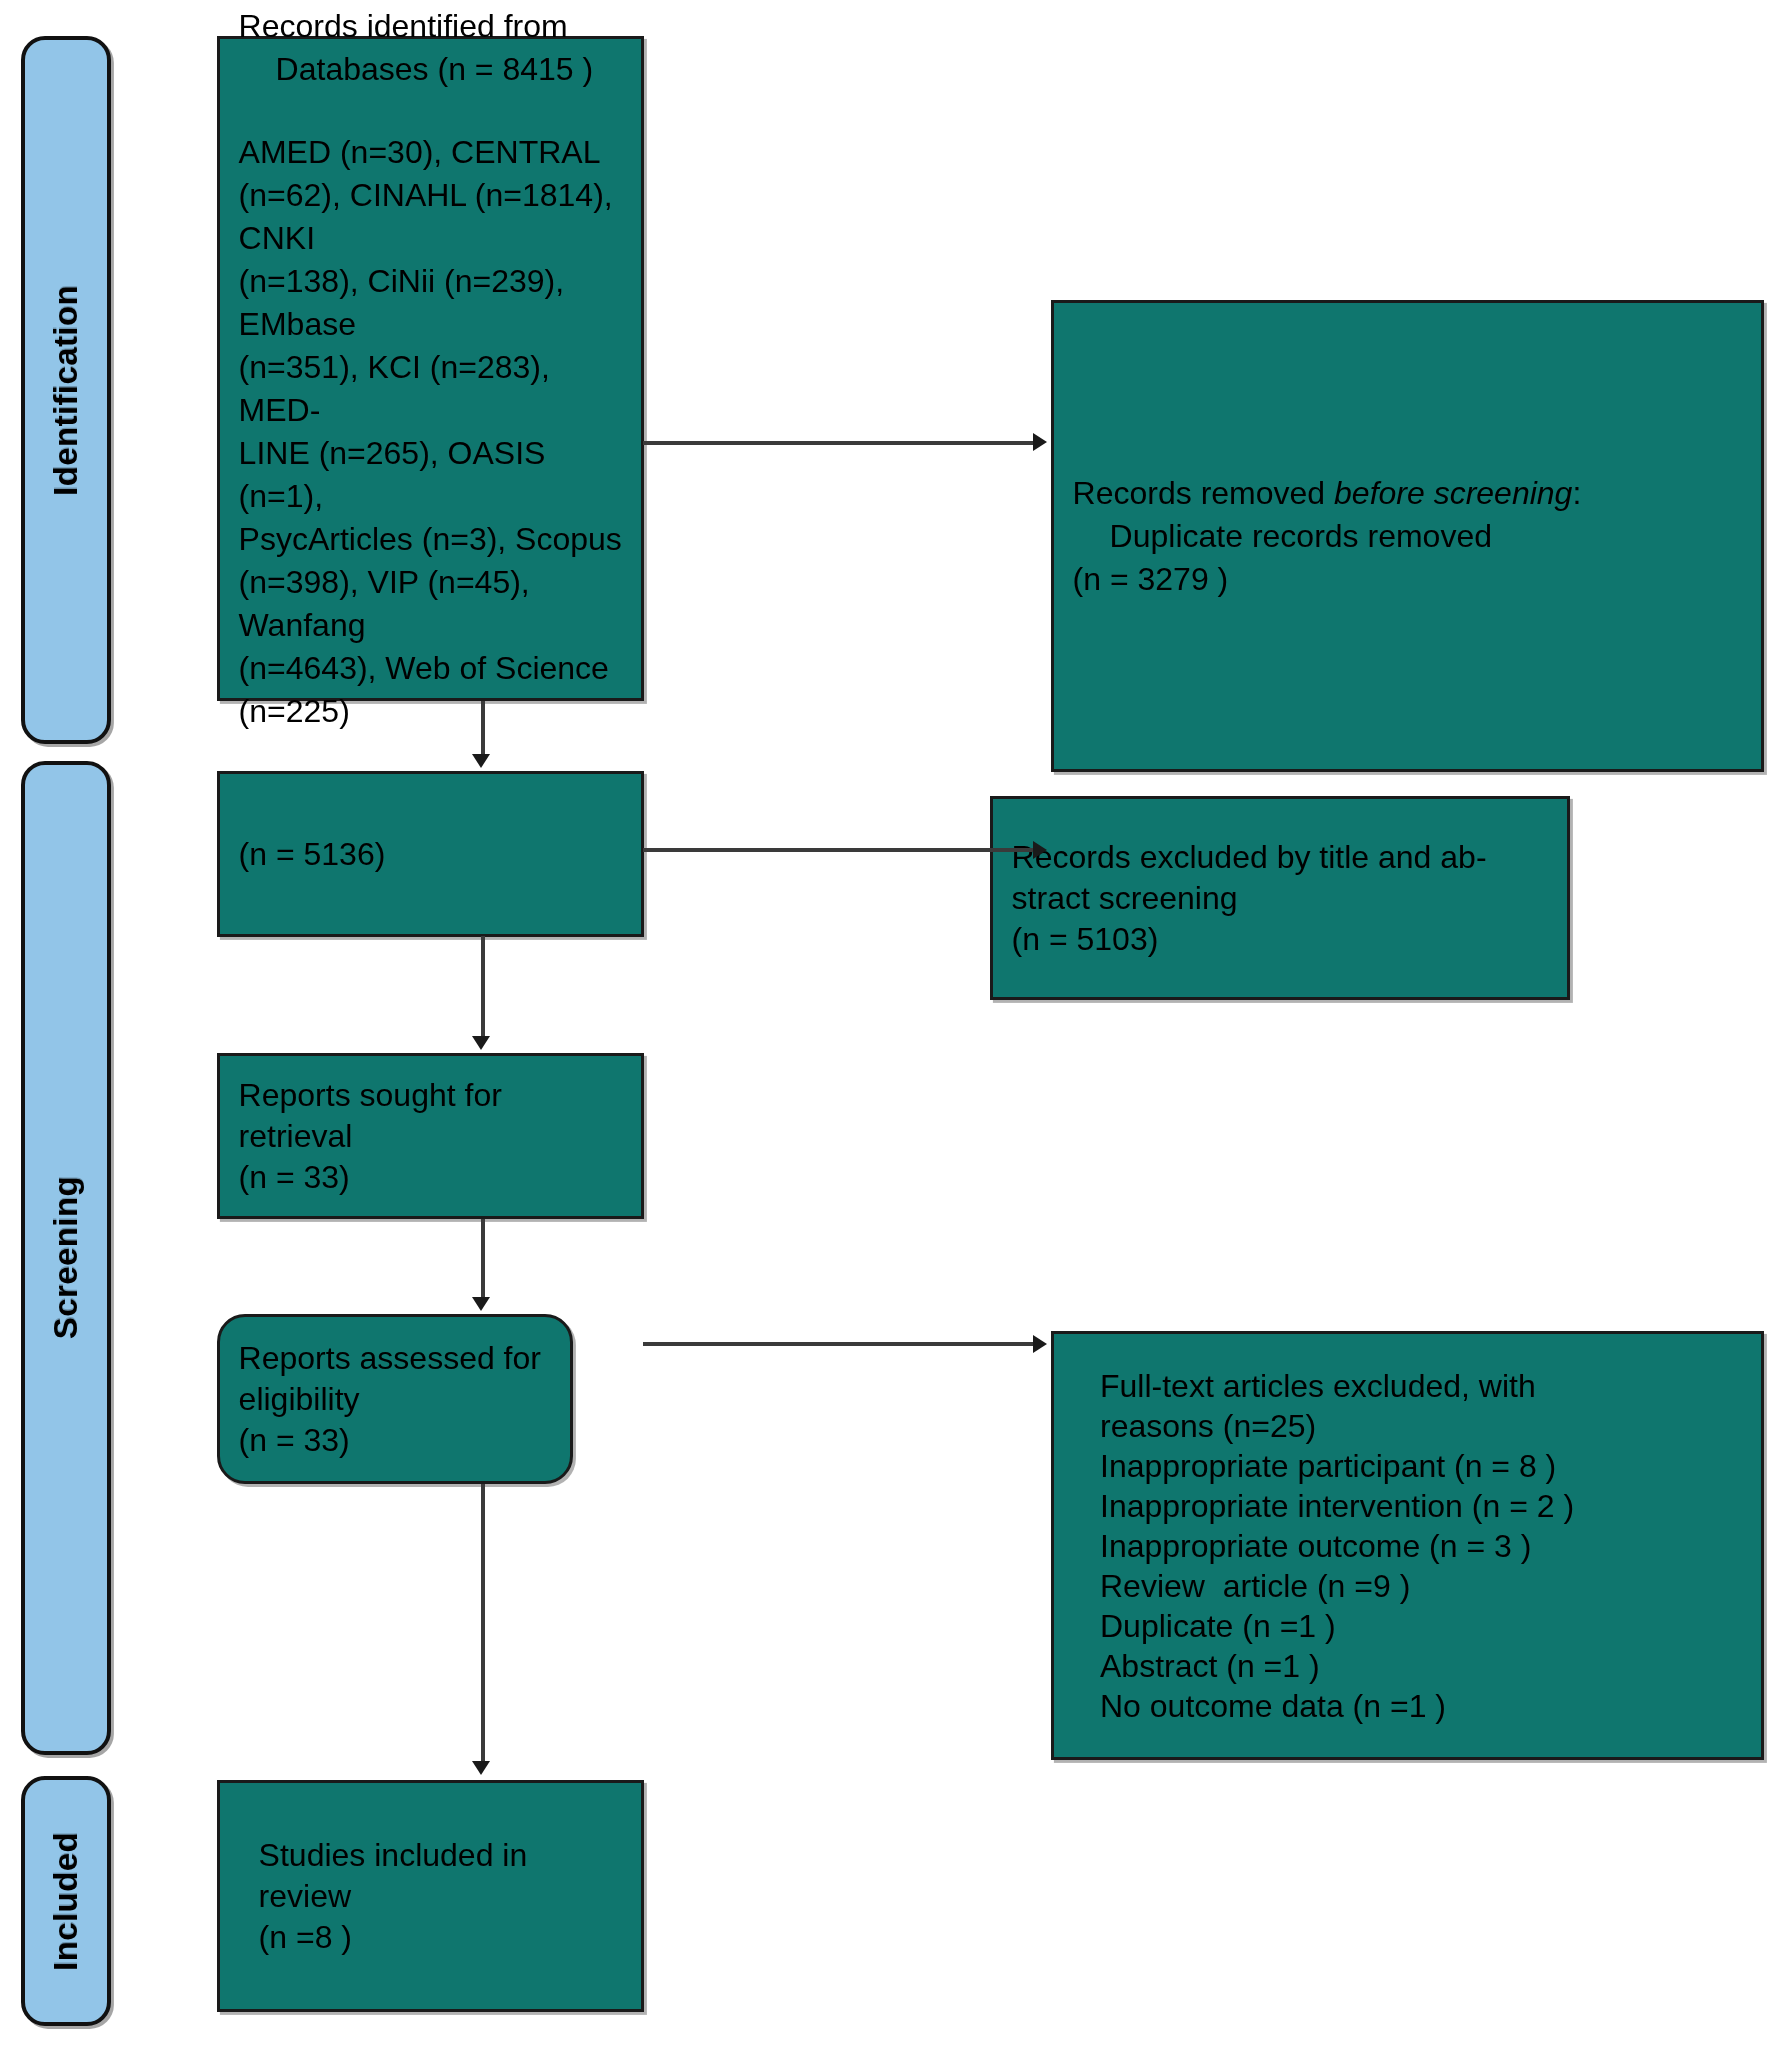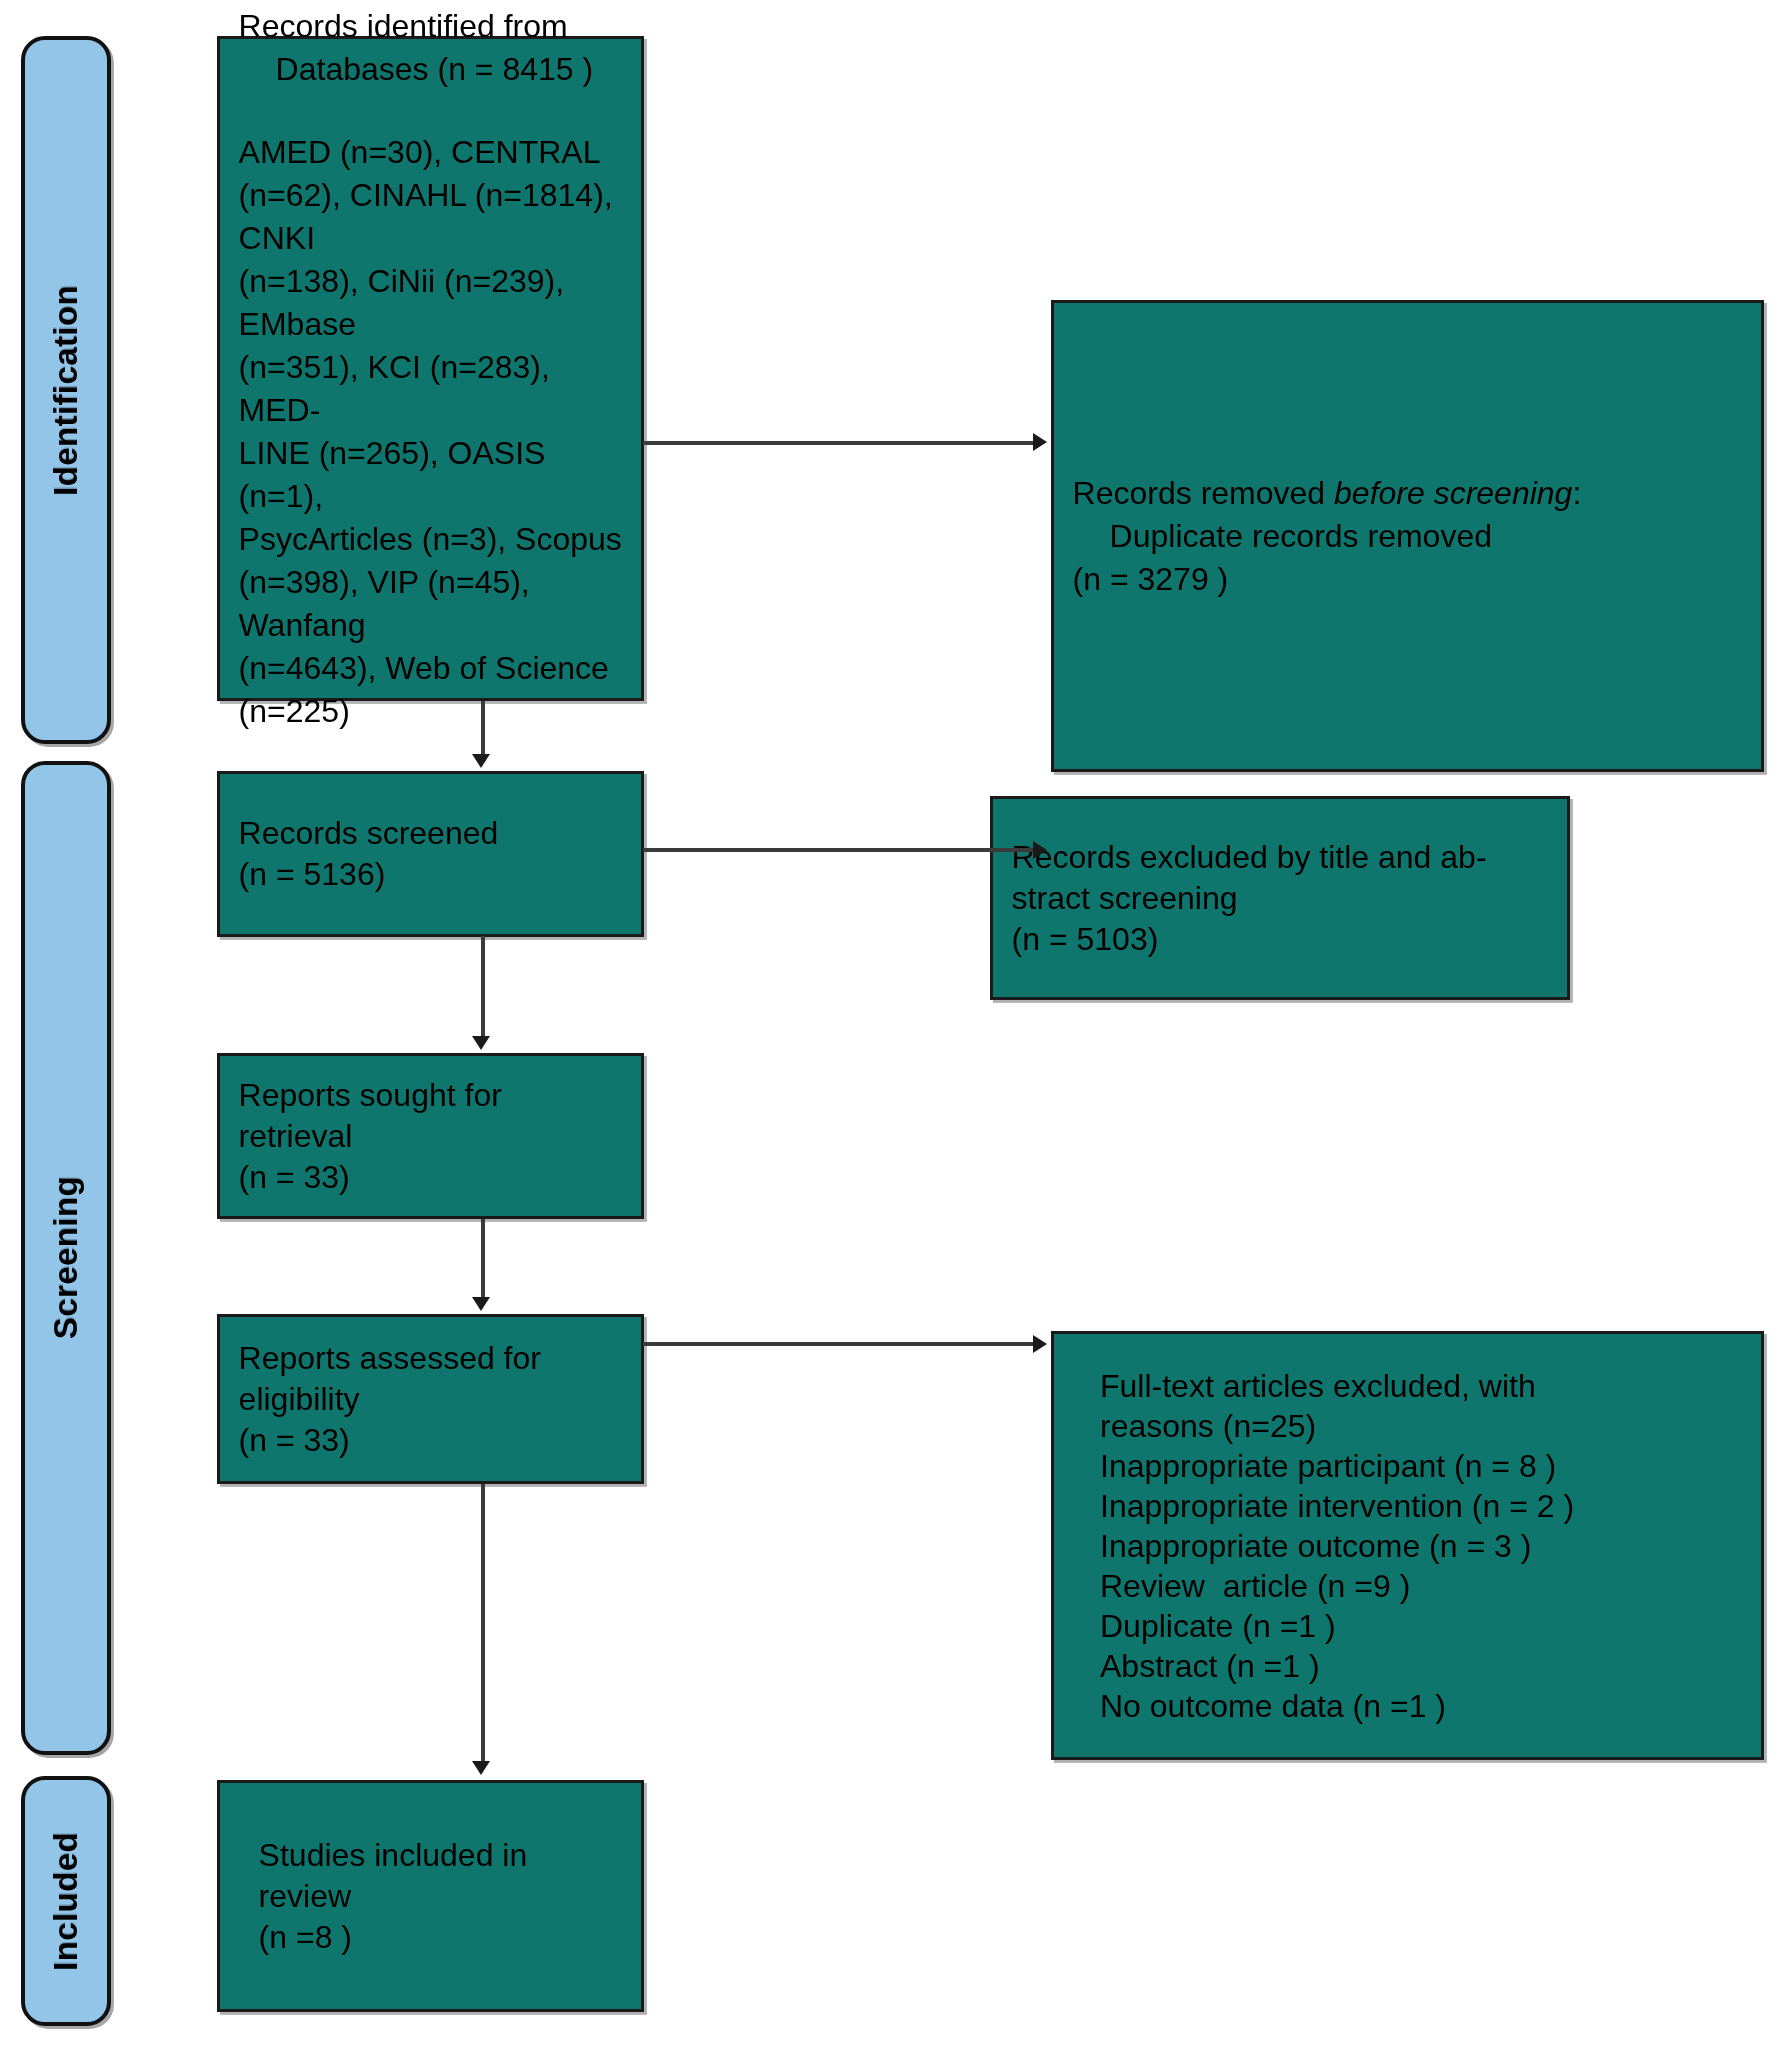--- a/index.html
+++ b/index.html
@@ -137,41 +137,40 @@
   <div class="flow-box" style="left:1051px; top:300px; width:713px; height:472px;">
     <div class="box-body">
       <div class="box-line"><span>Records removed </span><span class="ital">before screening</span><span>:</span></div>
       <div class="box-line indented">Duplicate records removed</div>
       <div class="box-line">(n = 3279 )</div>
     </div>
   </div>
 
   <div class="flow-box" style="left:217px; top:771px; width:427px; height:166px;">
     <div class="box-body tight">
-      <div class="box-line">Records screened</div>
       <div class="box-line">(n = 5136)</div>
     </div>
   </div>
 
   <div class="flow-box" style="left:990px; top:796px; width:580px; height:204px;">
     <div class="box-body tight">
       <div class="box-line">Records excluded by title and ab-</div>
       <div class="box-line">stract screening</div>
       <div class="box-line">(n = 5103)</div>
     </div>
   </div>
 
   <div class="flow-box" style="left:217px; top:1053px; width:427px; height:166px;">
     <div class="box-body tight">
       <div class="box-line">Reports sought for retrieval</div>
       <div class="box-line">(n = 33)</div>
     </div>
   </div>
 
-  <div class="flow-box" style="left:217px; top:1314px; width:427px; height:170px;">
+  <div class="flow-box" style="left:217px; top:1314px; width:356px; height:170px;border-radius:28px;">
     <div class="box-body tight">
       <div class="box-line">Reports assessed for eligibility</div>
       <div class="box-line">(n = 33)</div>
     </div>
   </div>
 
   <div class="flow-box" style="left:1051px; top:1319px; width:713px; height:429px;margin-top:12px;">
     <div class="box-body reasons">
       <div class="box-line">Full-text articles excluded, with</div>
       <div class="box-line">reasons (n=25)</div>

